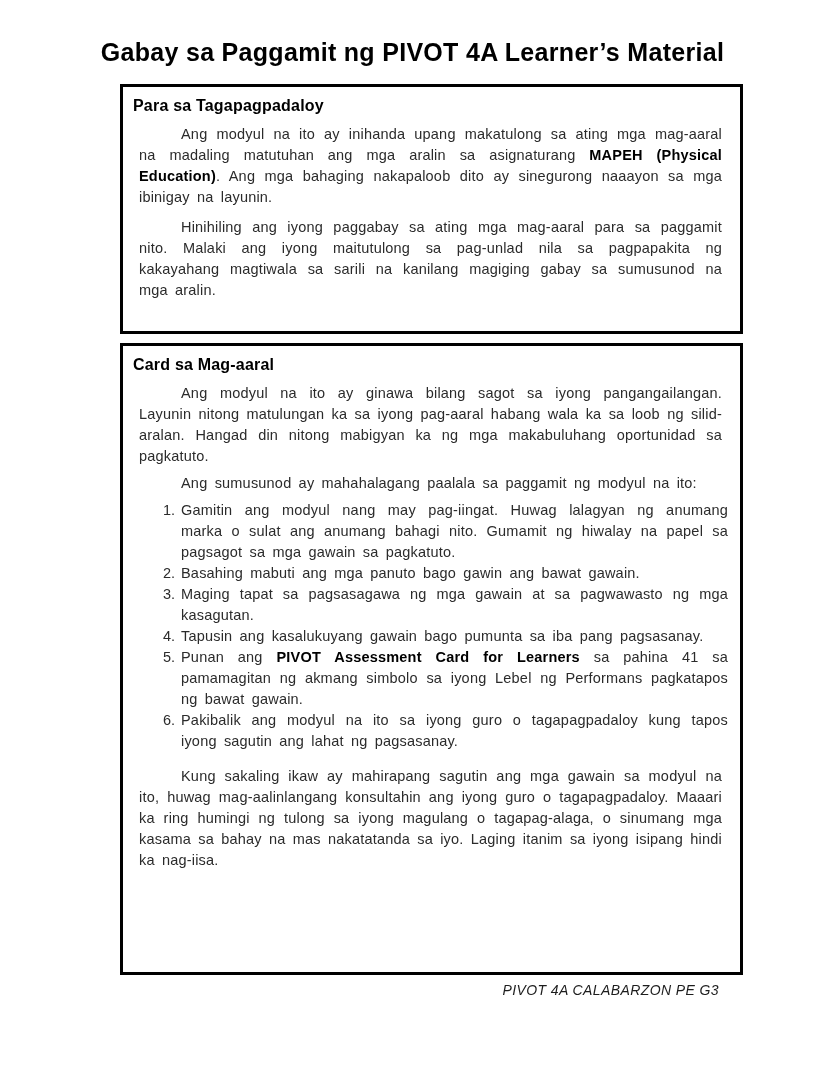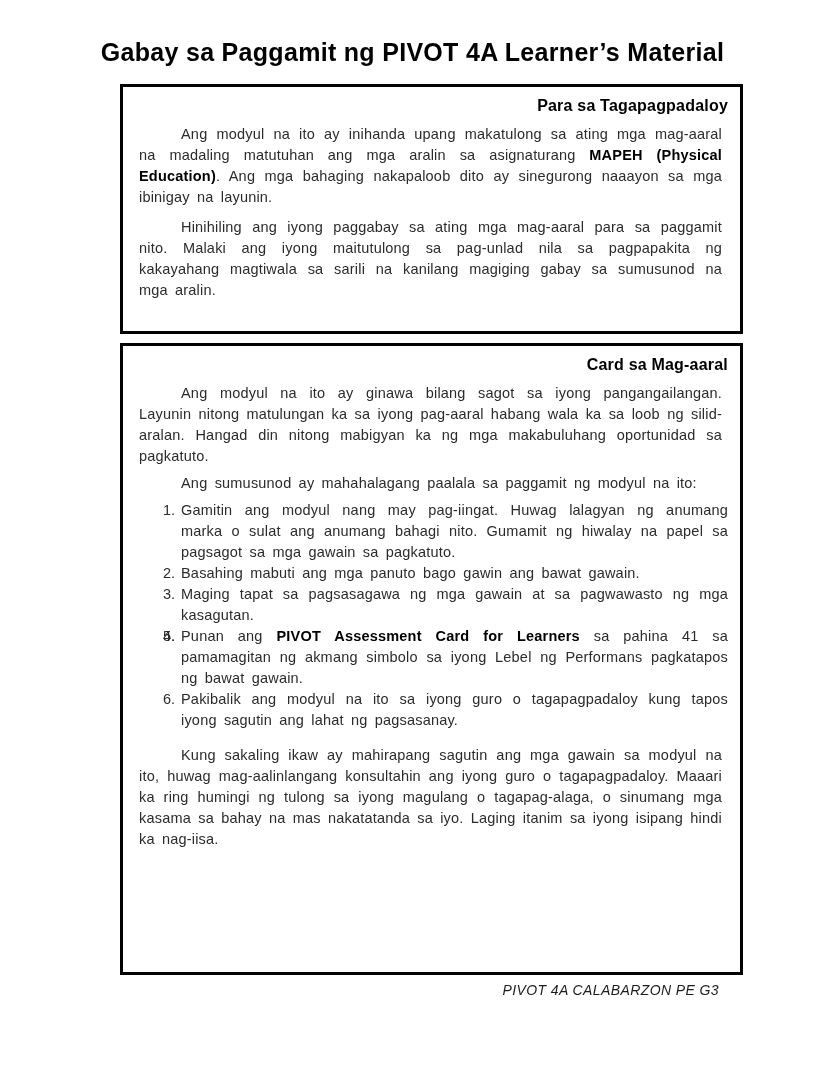--- a/index.html
+++ b/index.html
@@ -41,21 +41,21 @@
   .box-facilitator {
     top: 84px;
     height: 250px;
   }
   .box-learner {
     top: 343px;
     height: 632px;
   }
   .box-heading {
     margin: 4px 0 9px 0;
-    text-align: right;
+    text-align: left;
     font-size: 16px;
     font-weight: 700;
     color: #000000;
     letter-spacing: 0.2px;
   }
   .box-body p, .reminder-list li {
     font-size: 14.5px;
     line-height: 21px;
     text-align: justify;
     word-spacing: 3px;
@@ -117,21 +117,21 @@
   <section class="box box-learner">
     <h2 class="box-heading">Card sa Mag-aaral</h2>
     <div class="box-body intro">
         <p><span>Ang modyul na ito ay ginawa bilang sagot sa iyong pangangailangan. Layunin nitong matulungan ka sa iyong pag-aaral habang wala ka sa loob ng silid-aralan. Hangad din nitong mabigyan ka ng mga makabuluhang oportunidad sa pagkatuto.</span></p>
         <p><span>Ang sumusunod ay mahahalagang paalala sa paggamit ng modyul na ito:</span></p>
       </div>
     <ol class="reminder-list">
         <li><span class="num">1.</span><span>Gamitin ang modyul nang may pag-iingat. Huwag lalagyan ng anumang marka o sulat ang anumang bahagi nito. Gumamit ng hiwalay na papel sa pagsagot sa mga gawain sa pagkatuto.</span></li>
         <li><span class="num">2.</span><span>Basahing mabuti ang mga panuto bago gawin ang bawat gawain.</span></li>
         <li><span class="num">3.</span><span>Maging tapat sa pagsasagawa ng mga gawain at sa pagwawasto ng mga kasagutan.</span></li>
-        <li><span class="num">4.</span></li>
+        <li><span class="num">4.</span><span>Tapusin ang kasalukuyang gawain bago pumunta sa iba pang pagsasanay.</span></li>
         <li><span class="num">5.</span><span>Punan ang </span><b>PIVOT Assessment Card for Learners</b><span> sa pahina 41 sa pamamagitan ng akmang simbolo sa iyong Lebel ng Performans pagkatapos ng bawat gawain.</span></li>
         <li><span class="num">6.</span><span>Pakibalik ang modyul na ito sa iyong guro o tagapagpadaloy kung tapos iyong sagutin ang lahat ng pagsasanay.</span></li>
       </ol>
     <div class="box-body closing">
         <p><span>Kung sakaling ikaw ay mahirapang sagutin ang mga gawain sa modyul na ito, huwag mag-aalinlangang konsultahin ang iyong guro o tagapagpadaloy. Maaari ka ring humingi ng tulong sa iyong magulang o tagapag-alaga, o sinumang mga kasama sa bahay na mas nakatatanda sa iyo. Laging itanim sa iyong isipang hindi ka nag-iisa.</span></p>
       </div>
   </section>
 
   <div class="doc-footer">PIVOT 4A CALABARZON PE G3</div>
 

